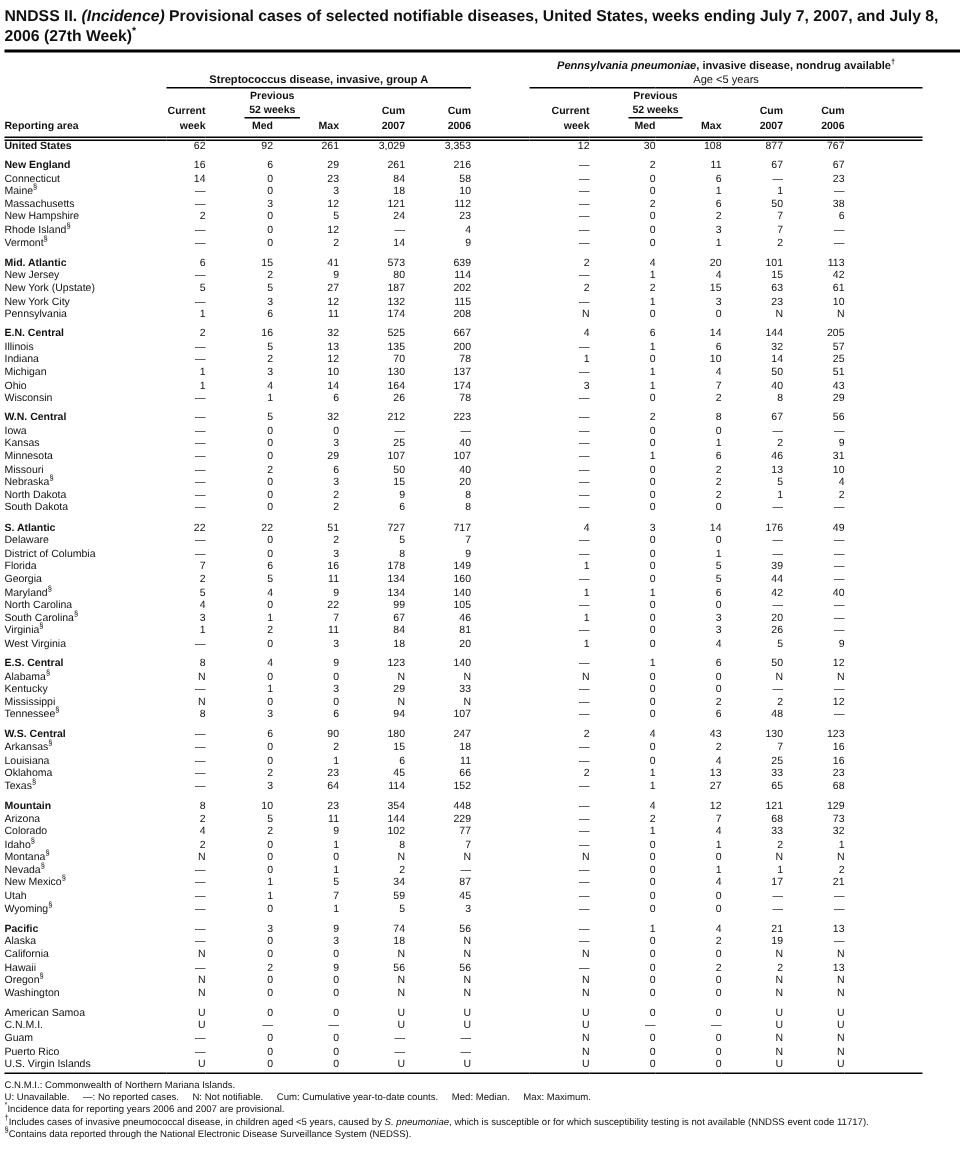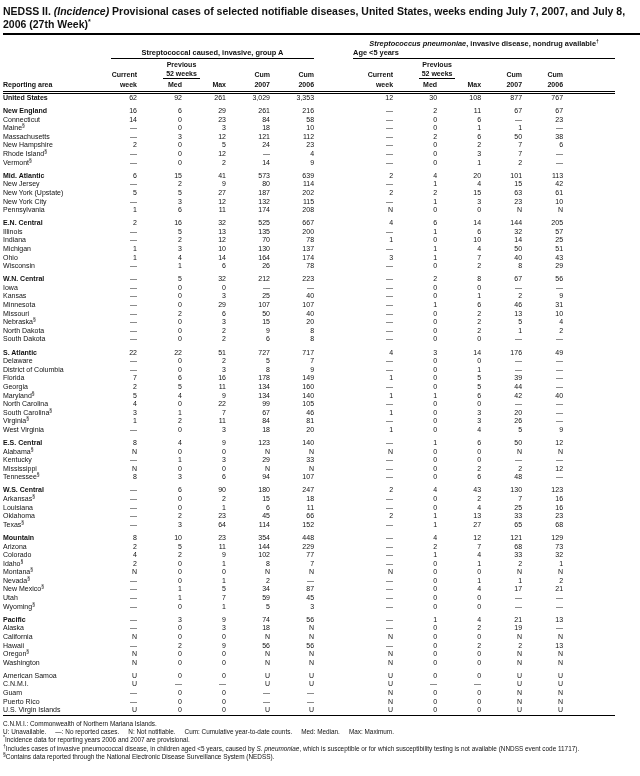--- a/index.html
+++ b/index.html
@@ -12,21 +12,21 @@
   .page { padding:5px 0 0 3px; }
   .title { font-size:10.5px; font-weight:bold; line-height:12.5px; width:632px; letter-spacing:0; }
   .title sup { font-size:7px; }
   .title-rule { width:637px; border-top:2px solid #000; margin:3px 0 0 0; height:0; }
 
   table.main { border-collapse:collapse; table-layout:fixed; width:612px; margin-top:1px; border-bottom:1.5px solid #000; }
   th, td { padding:0; margin:0; white-space:nowrap; font-size:7px; vertical-align:bottom; }
   thead th { font-weight:bold; line-height:9px; }
   tr.h1 th.grp { border-bottom:1px solid #000; text-align:center; font-size:7.4px; padding-bottom:1px; }
   tr.h1 th { padding-top:3px; }
-  .grp-line2 { text-align:left; font-weight:bold; }
+  .grp-line2 { text-align:center; font-weight:normal; }
   .prevblock { display:inline-block; border-bottom:1px solid #000; text-align:center; padding:0 3px 0px 3px; line-height:8.5px; }
   tr.h2 th { padding-top:2px; }
   tr.h2 th.num { text-align:right; }
   tr.h2 th.ctr { text-align:center; }
   tr.h3 th { border-bottom:3px double #000; padding:1px 0 2px 0; }
   tr.h3 th.lbl { text-align:left; }
   tr.h3 th.num { text-align:right; }
 
   tbody td { line-height:8.6px; height:8.6px; font-size:7px; }
   tbody td.num { text-align:right; }
@@ -39,21 +39,21 @@
   .fn { padding-left:6px; text-indent:-6px; }
   .fn-plain { padding-left:0; text-indent:0; }
   .legend span { margin-right:9px; }
   .footnotes i { font-style:italic; }
 </style>
 </head>
 <body>
 
 <div class="page">
 
-  <div class="title"><span>NEDSS II. </span><i>(Incidence)</i><span> Provisional cases of selected notifiable diseases, United States, weeks ending July 7, 2007, and July 8, 2006 (27th Week)</span><sup>*</sup></div>
+  <div class="title"><span>NNDSS II. </span><i>(Incidence)</i><span> Provisional cases of selected notifiable diseases, United States, weeks ending July 7, 2007, and July 8, 2006 (27th Week)</span><sup>*</sup></div>
   <div class="title-rule"></div>
 
   <table class="main">
     <colgroup>
       <col style="width:108px">
         <col style="width:26px">
         <col style="width:45px">
         <col style="width:44px">
         <col style="width:44px">
         <col style="width:44px">
@@ -61,24 +61,24 @@
       <col style="width:40px">
         <col style="width:44px">
         <col style="width:44px">
         <col style="width:41px">
         <col style="width:41px">
         <col style="width:52px">
     </colgroup>
     <thead>
       <tr class="h1">
         <th></th>
-        <th class="grp" colspan="5"><span>Streptococcal caused, invasive, group A</span></th>
+        <th class="grp" colspan="5"><span>Streptococcus disease, invasive, group A</span></th>
         <th></th>
         <th class="grp" colspan="6">
-          <div><i>Streptococcus pneumoniae</i><span>, invasive disease, nondrug available</span><sup>†</sup></div>
+          <div><i>Pennsylvania pneumoniae</i><span>, invasive disease, nondrug available</span><sup>†</sup></div>
           <div class="grp-line2">Age &lt;5 years</div>
         </th>
       </tr>
       <tr class="h2">
         <th></th>
         <th class="num">Current</th>
         <th class="ctr" colspan="2"><span class="prevblock"><span>Previous</span><br><span>52 weeks</span></span></th>
         <th class="num">Cum</th>
         <th class="num">Cum</th>
         <th></th>

